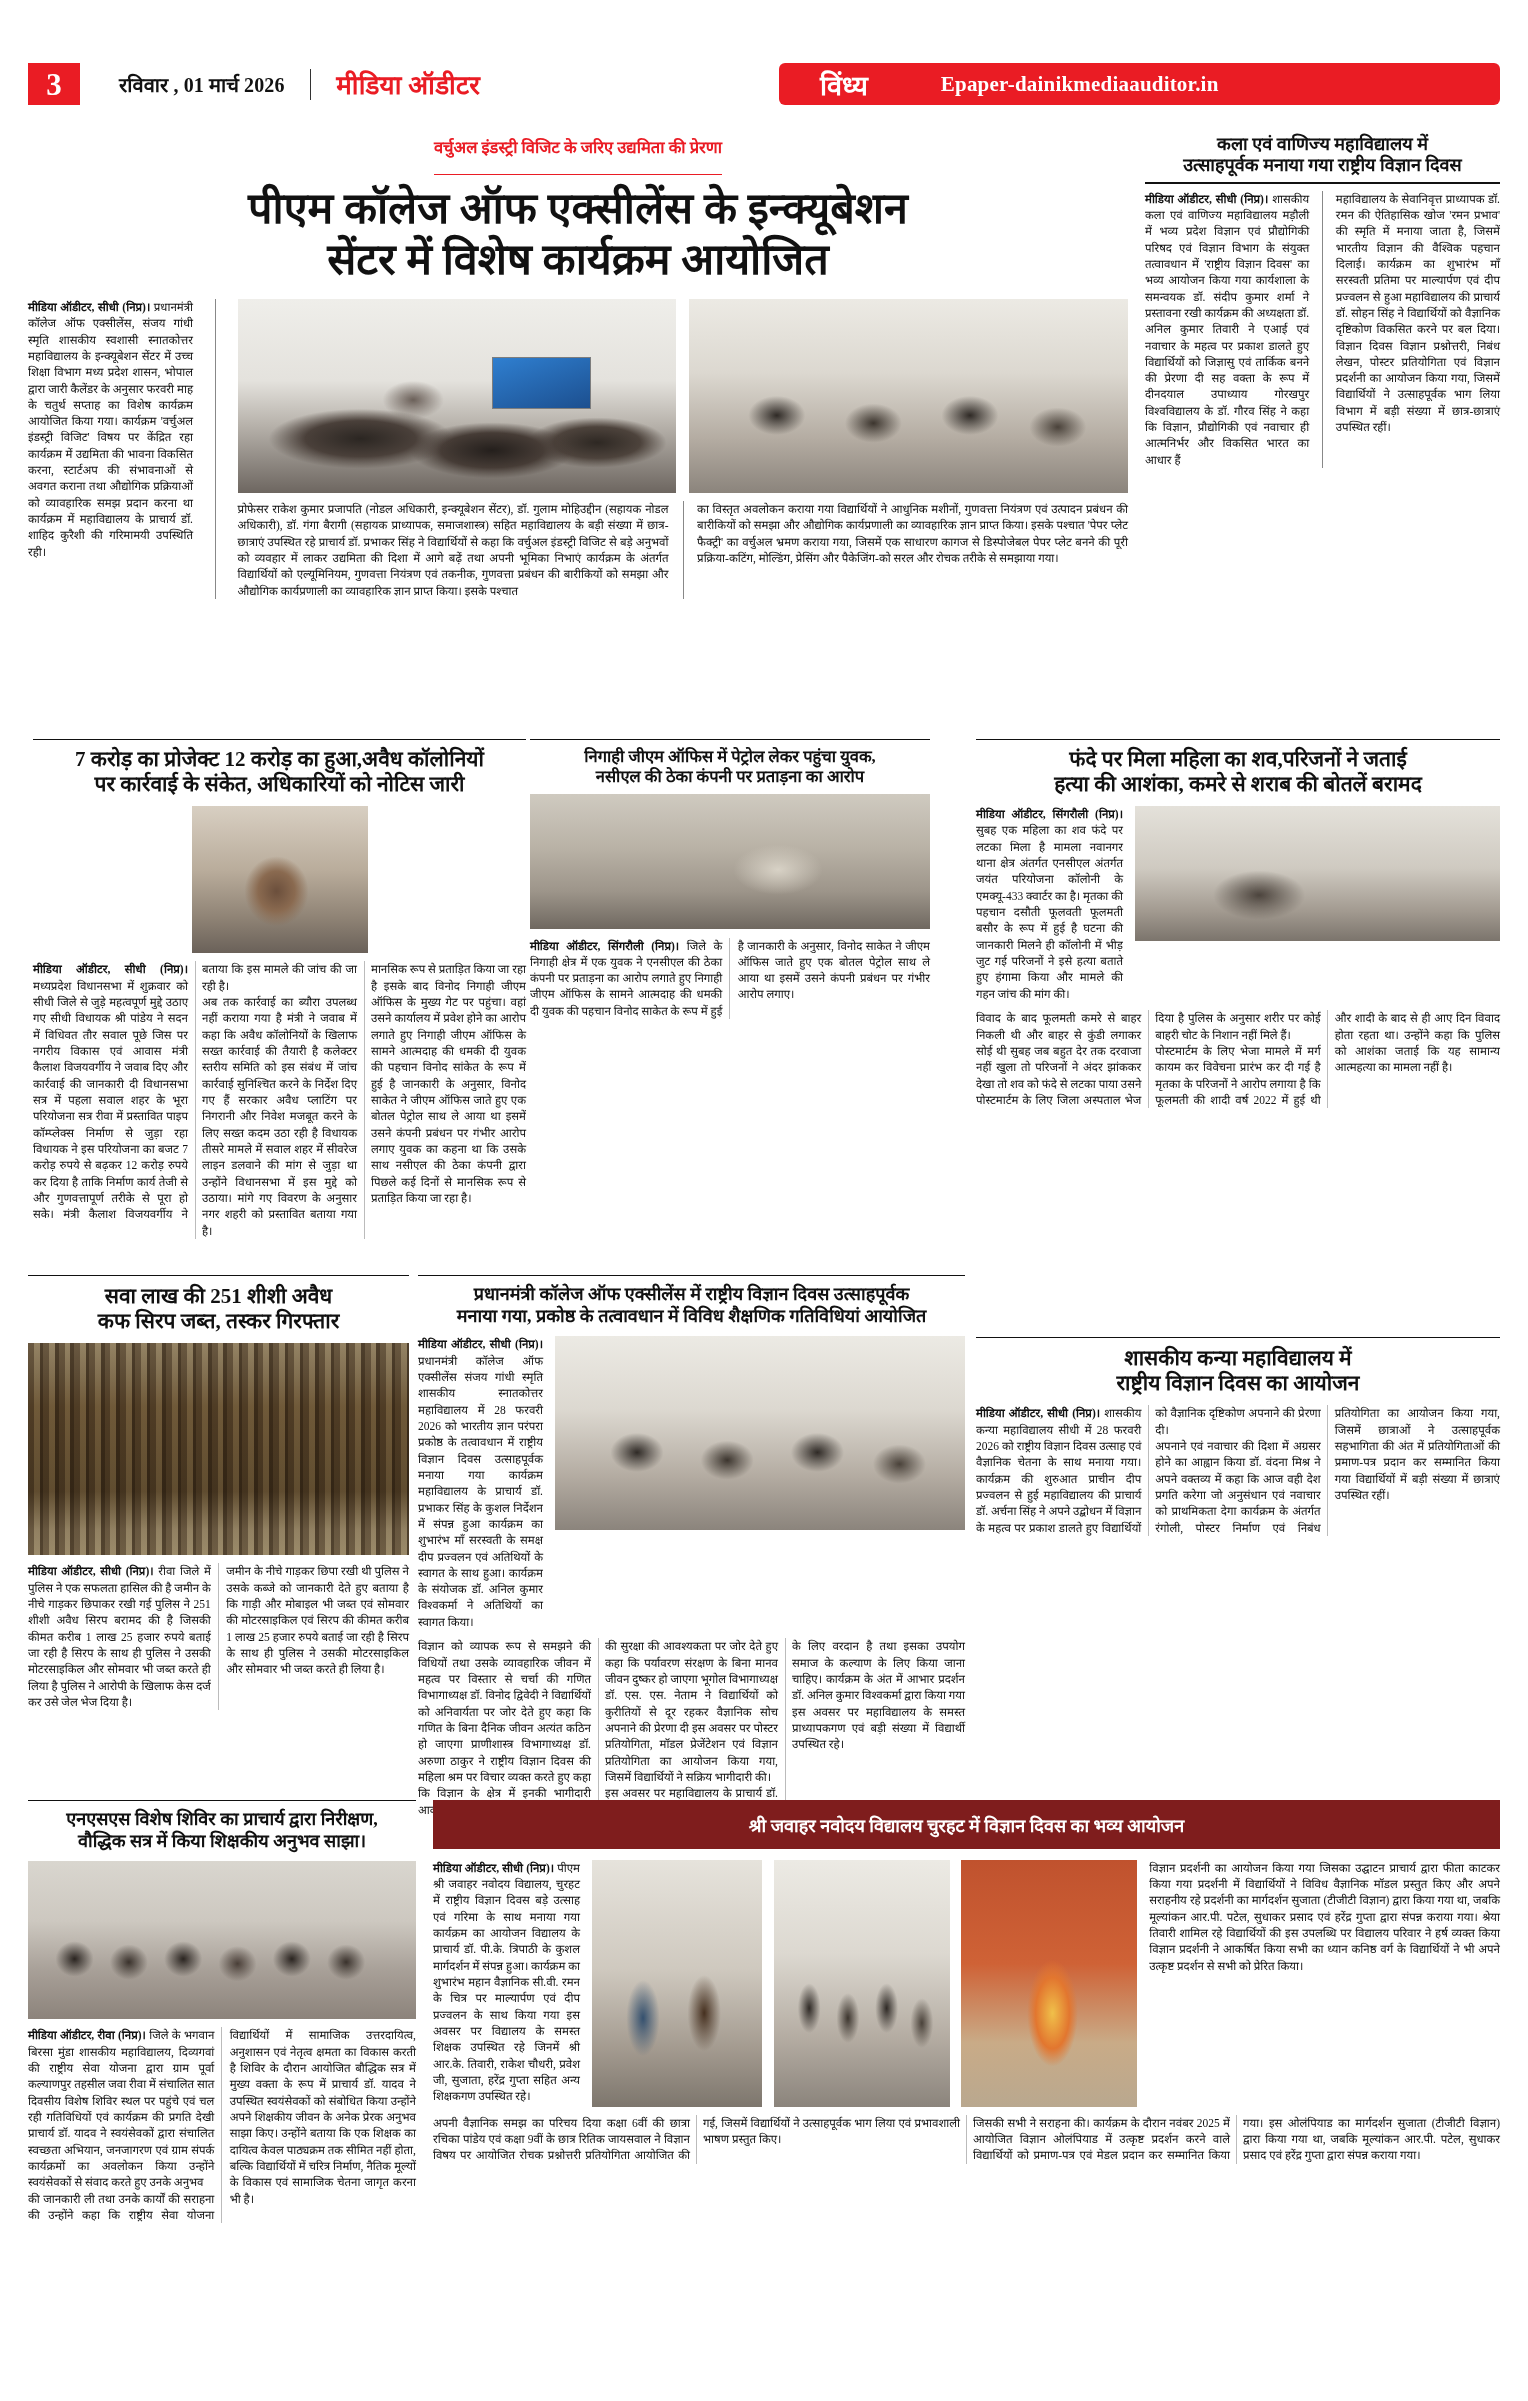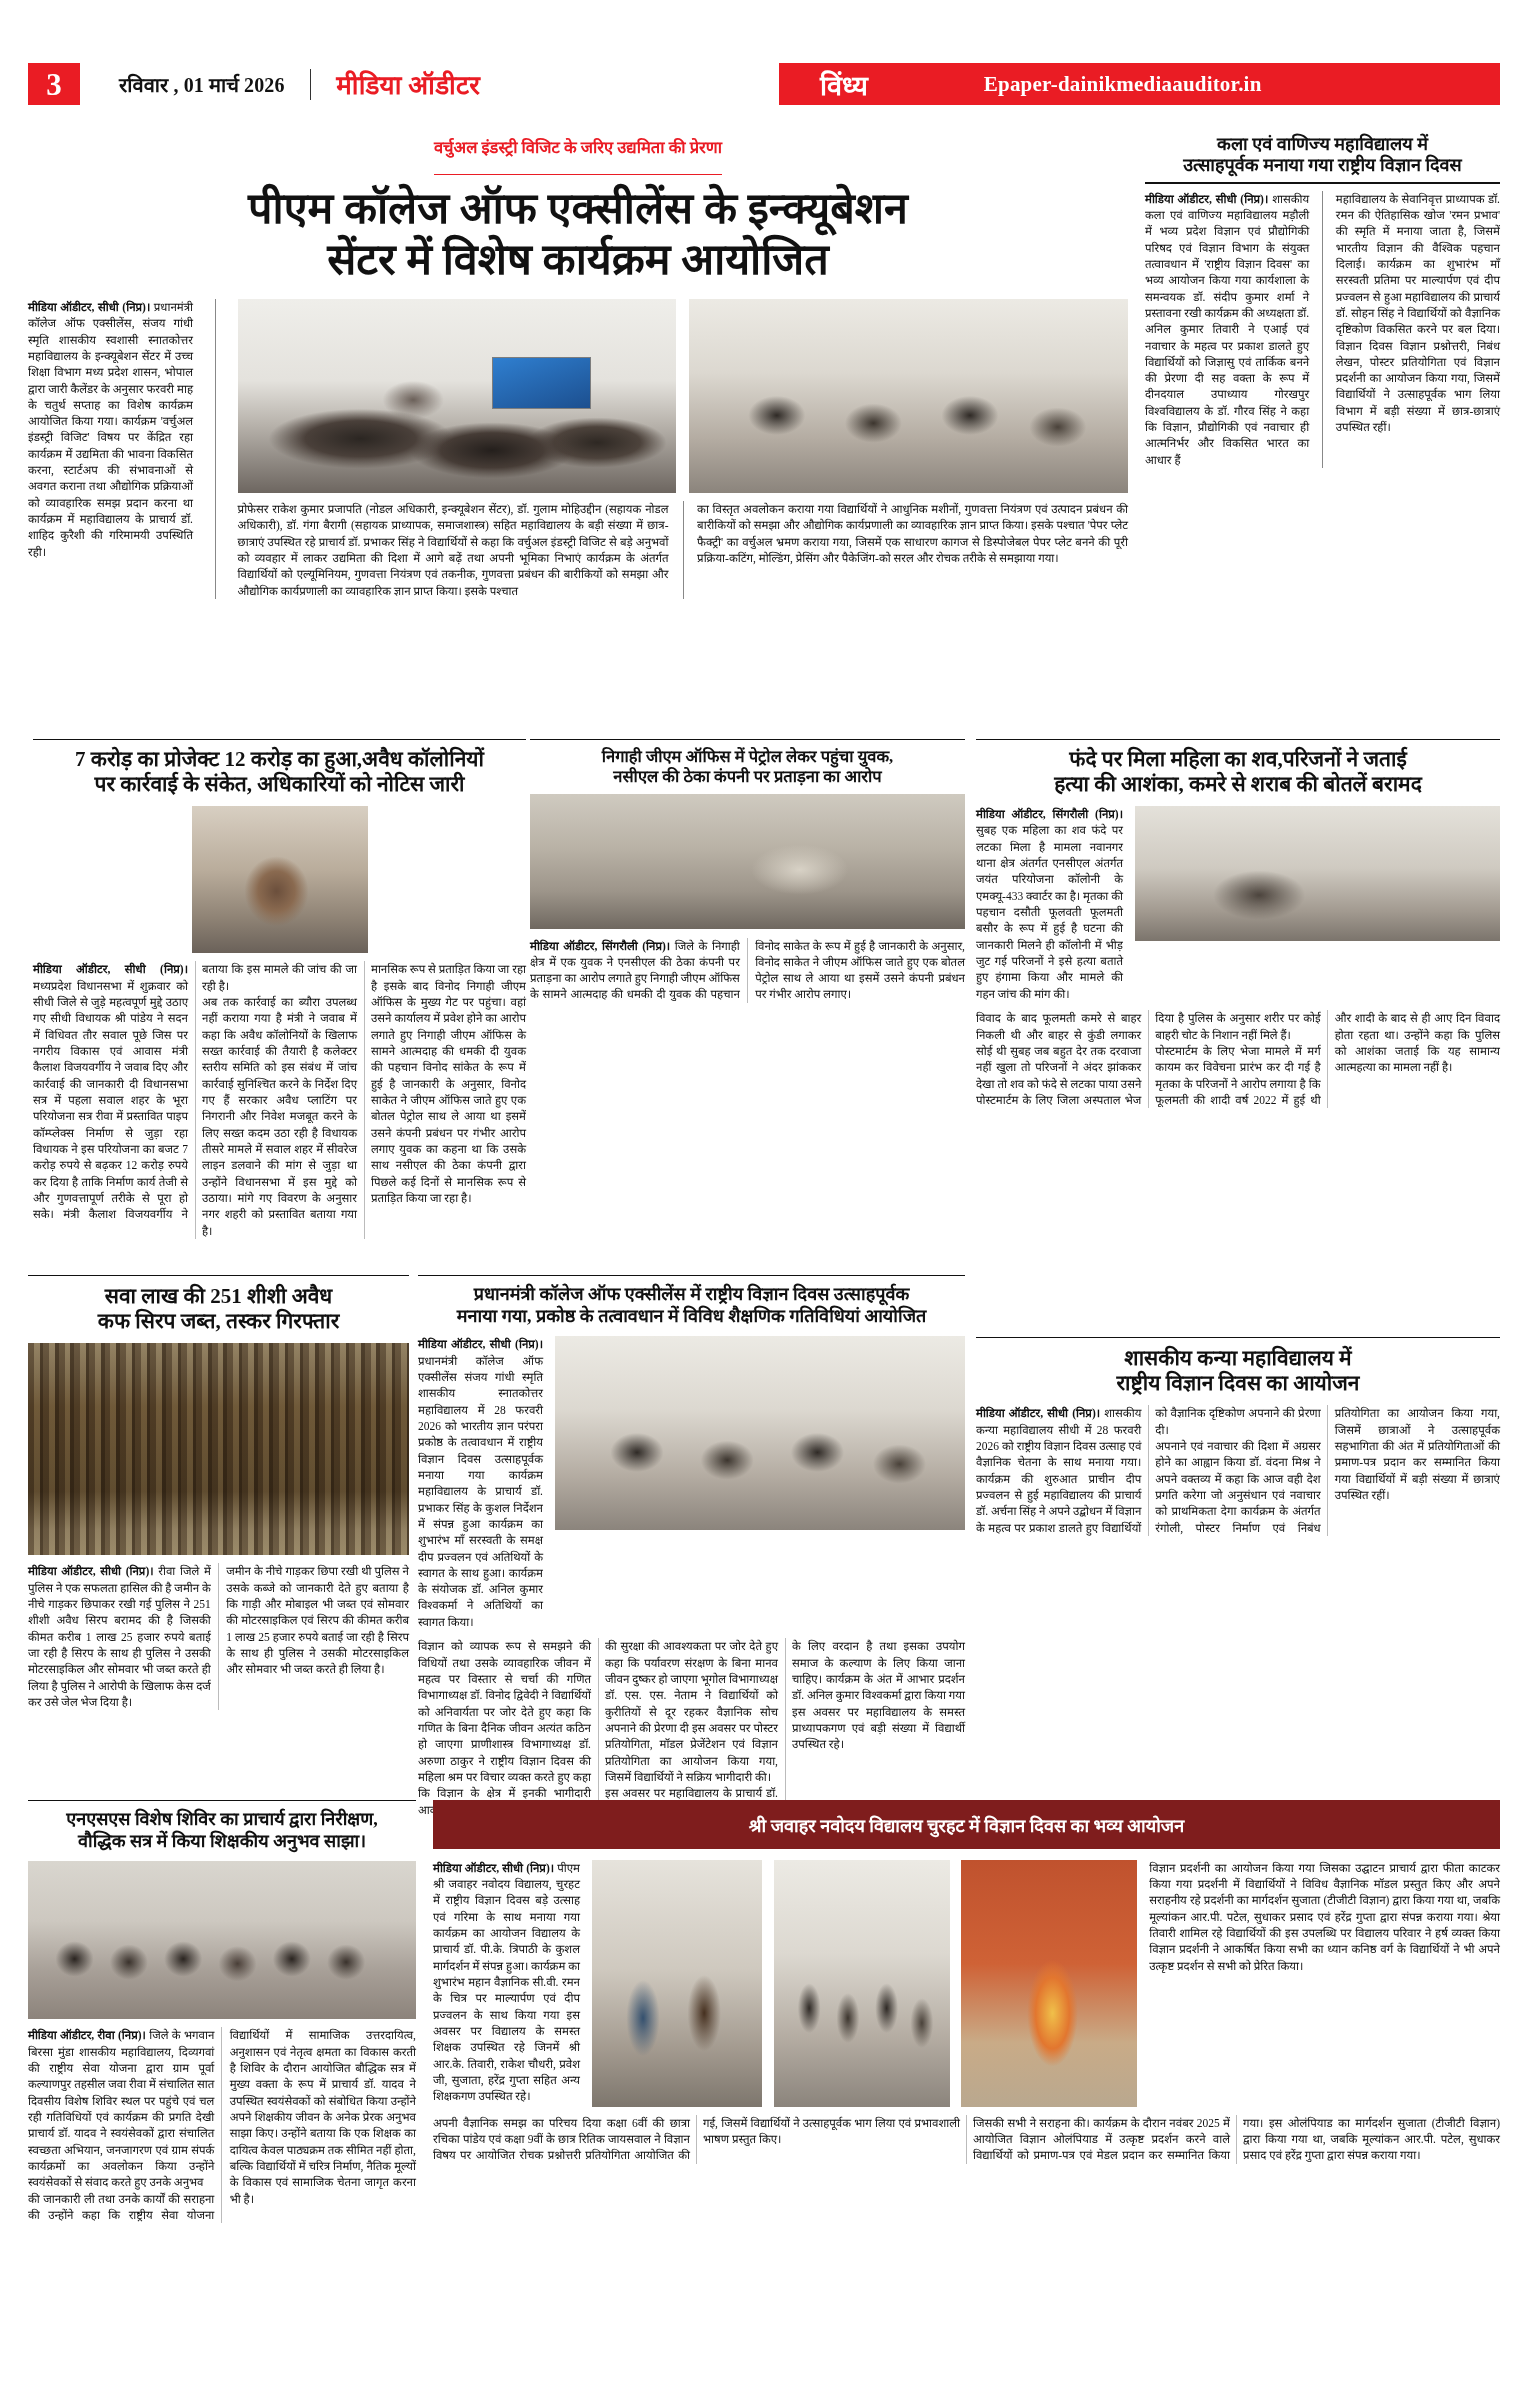--- a/index.html
+++ b/index.html
@@ -42,21 +42,22 @@
     background: #fff;
   }
   .mast-date { font-size: 20px; font-weight: bold; color: #111; letter-spacing: 0.1px; }
   .mast-sep { width: 1.8px; height: 31px; background: #333; }
   .mast-brand { font-size: 26px; font-weight: bold; color: #ea1c24; letter-spacing: 0.2px; }
   .mast-right {
     flex: 1;
     background: #ea1c24;
     display: flex; align-items: center;
     padding-left: 41px;
-    gap: 116px;
+    gap: 73px;
+    border-radius: 6px;
   }
   .mast-vindhya { color: #fff; font-size: 27px; font-weight: bold; }
   .mast-url { color: #fff; font-size: 21px; font-weight: bold; letter-spacing: 0.2px; }
 
   
   .kicker {
     color: #ea1c24;
     font-size: 16.5px;
     font-weight: bold;
     text-align: center;
@@ -240,21 +241,21 @@
     <div class="col3" style="margin-top:8.2px;">
       <div class="body-col">
         <span class="lead">मीडिया ऑडीटर, सीधी (निप्र)।</span>
         <span>मध्यप्रदेश विधानसभा में शुक्रवार को सीधी जिले से जुड़े महत्वपूर्ण मुद्दे उठाए गए सीधी विधायक श्री पांडेय ने सदन में विधिवत तौर सवाल पूछे जिस पर नगरीय विकास एवं आवास मंत्री कैलाश विजयवर्गीय ने जवाब दिए और कार्रवाई की जानकारी दी विधानसभा सत्र में पहला सवाल शहर के भूरा परियोजना सत्र रीवा में प्रस्तावित पाइप कॉम्प्लेक्स निर्माण से जुड़ा रहा विधायक ने इस परियोजना का बजट 7 करोड़ रुपये से बढ़कर 12 करोड़ रुपये कर दिया है ताकि निर्माण कार्य तेजी से और गुणवत्तापूर्ण तरीके से पूरा हो सके। मंत्री कैलाश विजयवर्गीय ने बताया कि इस मामले की जांच की जा रही है।</span>
       </div>
       <div class="body-col">अब तक कार्रवाई का ब्यौरा उपलब्ध नहीं कराया गया है मंत्री ने जवाब में कहा कि अवैध कॉलोनियों के खिलाफ सख्त कार्रवाई की तैयारी है कलेक्टर स्तरीय समिति को इस संबंध में जांच कार्रवाई सुनिश्चित करने के निर्देश दिए गए हैं सरकार अवैध प्लाटिंग पर निगरानी और निवेश मजबूत करने के लिए सख्त कदम उठा रही है विधायक तीसरे मामले में सवाल शहर में सीवरेज लाइन डलवाने की मांग से जुड़ा था उन्होंने विधानसभा में इस मुद्दे को उठाया। मांगे गए विवरण के अनुसार नगर शहरी को प्रस्तावित बताया गया है।</div>
       <div class="body-col">मानसिक रूप से प्रताड़ित किया जा रहा है इसके बाद विनोद निगाही जीएम ऑफिस के मुख्य गेट पर पहुंचा। वहां उसने कार्यालय में प्रवेश होने का आरोप लगाते हुए निगाही जीएम ऑफिस के सामने आत्मदाह की धमकी दी युवक की पहचान विनोद सांकेत के रूप में हुई है जानकारी के अनुसार, विनोद साकेत ने जीएम ऑफिस जाते हुए एक बोतल पेट्रोल साथ ले आया था इसमें उसने कंपनी प्रबंधन पर गंभीर आरोप लगाए युवक का कहना था कि उसके साथ नसीएल की ठेका कंपनी द्वारा पिछले कई दिनों से मानसिक रूप से प्रताड़ित किया जा रहा है।</div>
     </div>
   </div>
 
-  <div style="position:absolute; left:530px; top:739px; width:435px;">
+  <div style="position:absolute; left:530px; top:739px; width:400px;">
     <div class="rule-h" style="margin-bottom:7px;"></div>
     <div class="hl hl-s">निगाही जीएम ऑफिस में पेट्रोल लेकर पहुंचा युवक,</div>
     <div class="hl hl-s">नसीएल की ठेका कंपनी पर प्रताड़ना का आरोप</div>
     <div class="photo street" style="width:100%;height:135px;margin-top:8.2px;"></div>
     <div class="col2" style="margin-top:8.2px;">
       <div class="body-col">
         <span class="lead">मीडिया ऑडीटर, सिंगरौली (निप्र)।</span>
         <span>जिले के निगाही क्षेत्र में एक युवक ने एनसीएल की ठेका कंपनी पर प्रताड़ना का आरोप लगाते हुए निगाही जीएम ऑफिस के सामने आत्मदाह की धमकी दी युवक की पहचान विनोद साकेत के रूप में हुई है जानकारी के अनुसार, विनोद साकेत ने जीएम ऑफिस जाते हुए एक बोतल पेट्रोल साथ ले आया था इसमें उसने कंपनी प्रबंधन पर गंभीर आरोप लगाए।</span>
       </div>
     </div>

